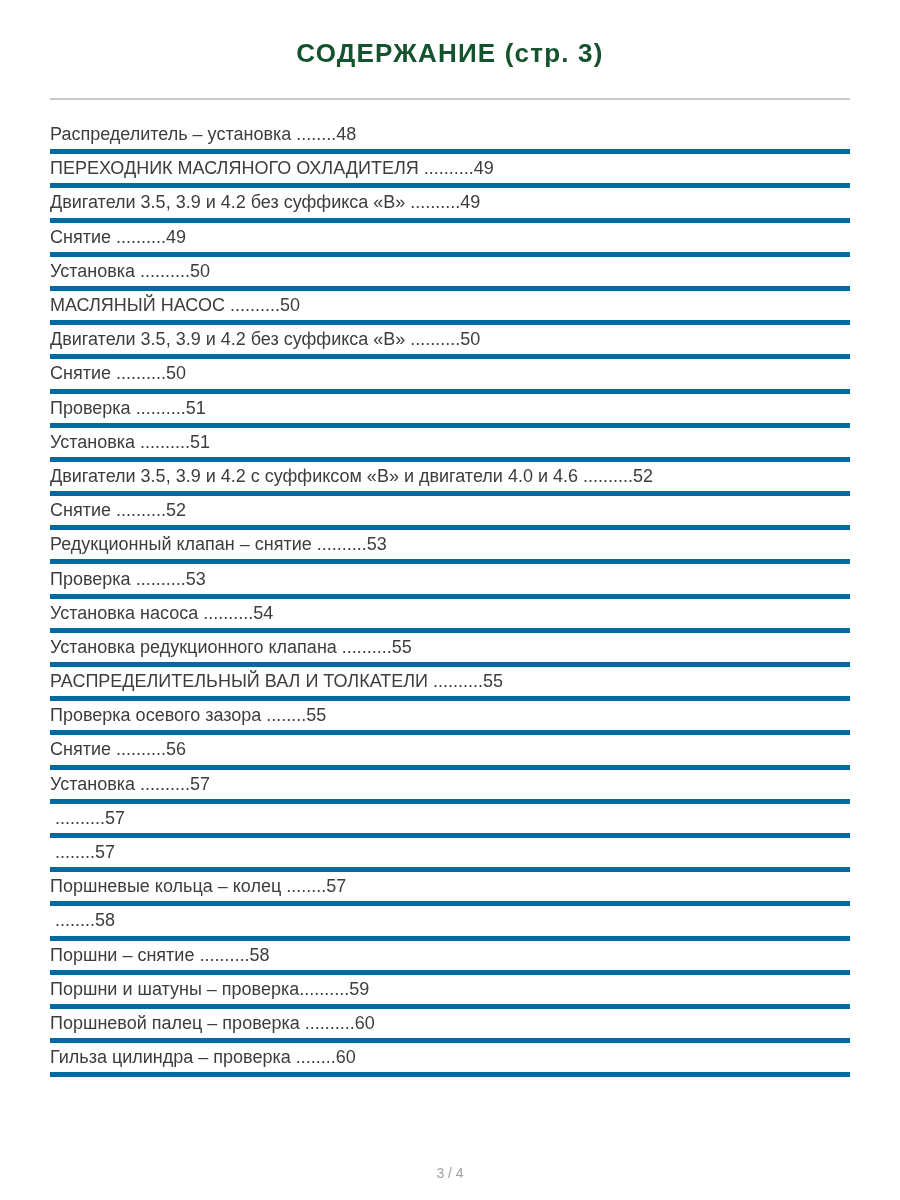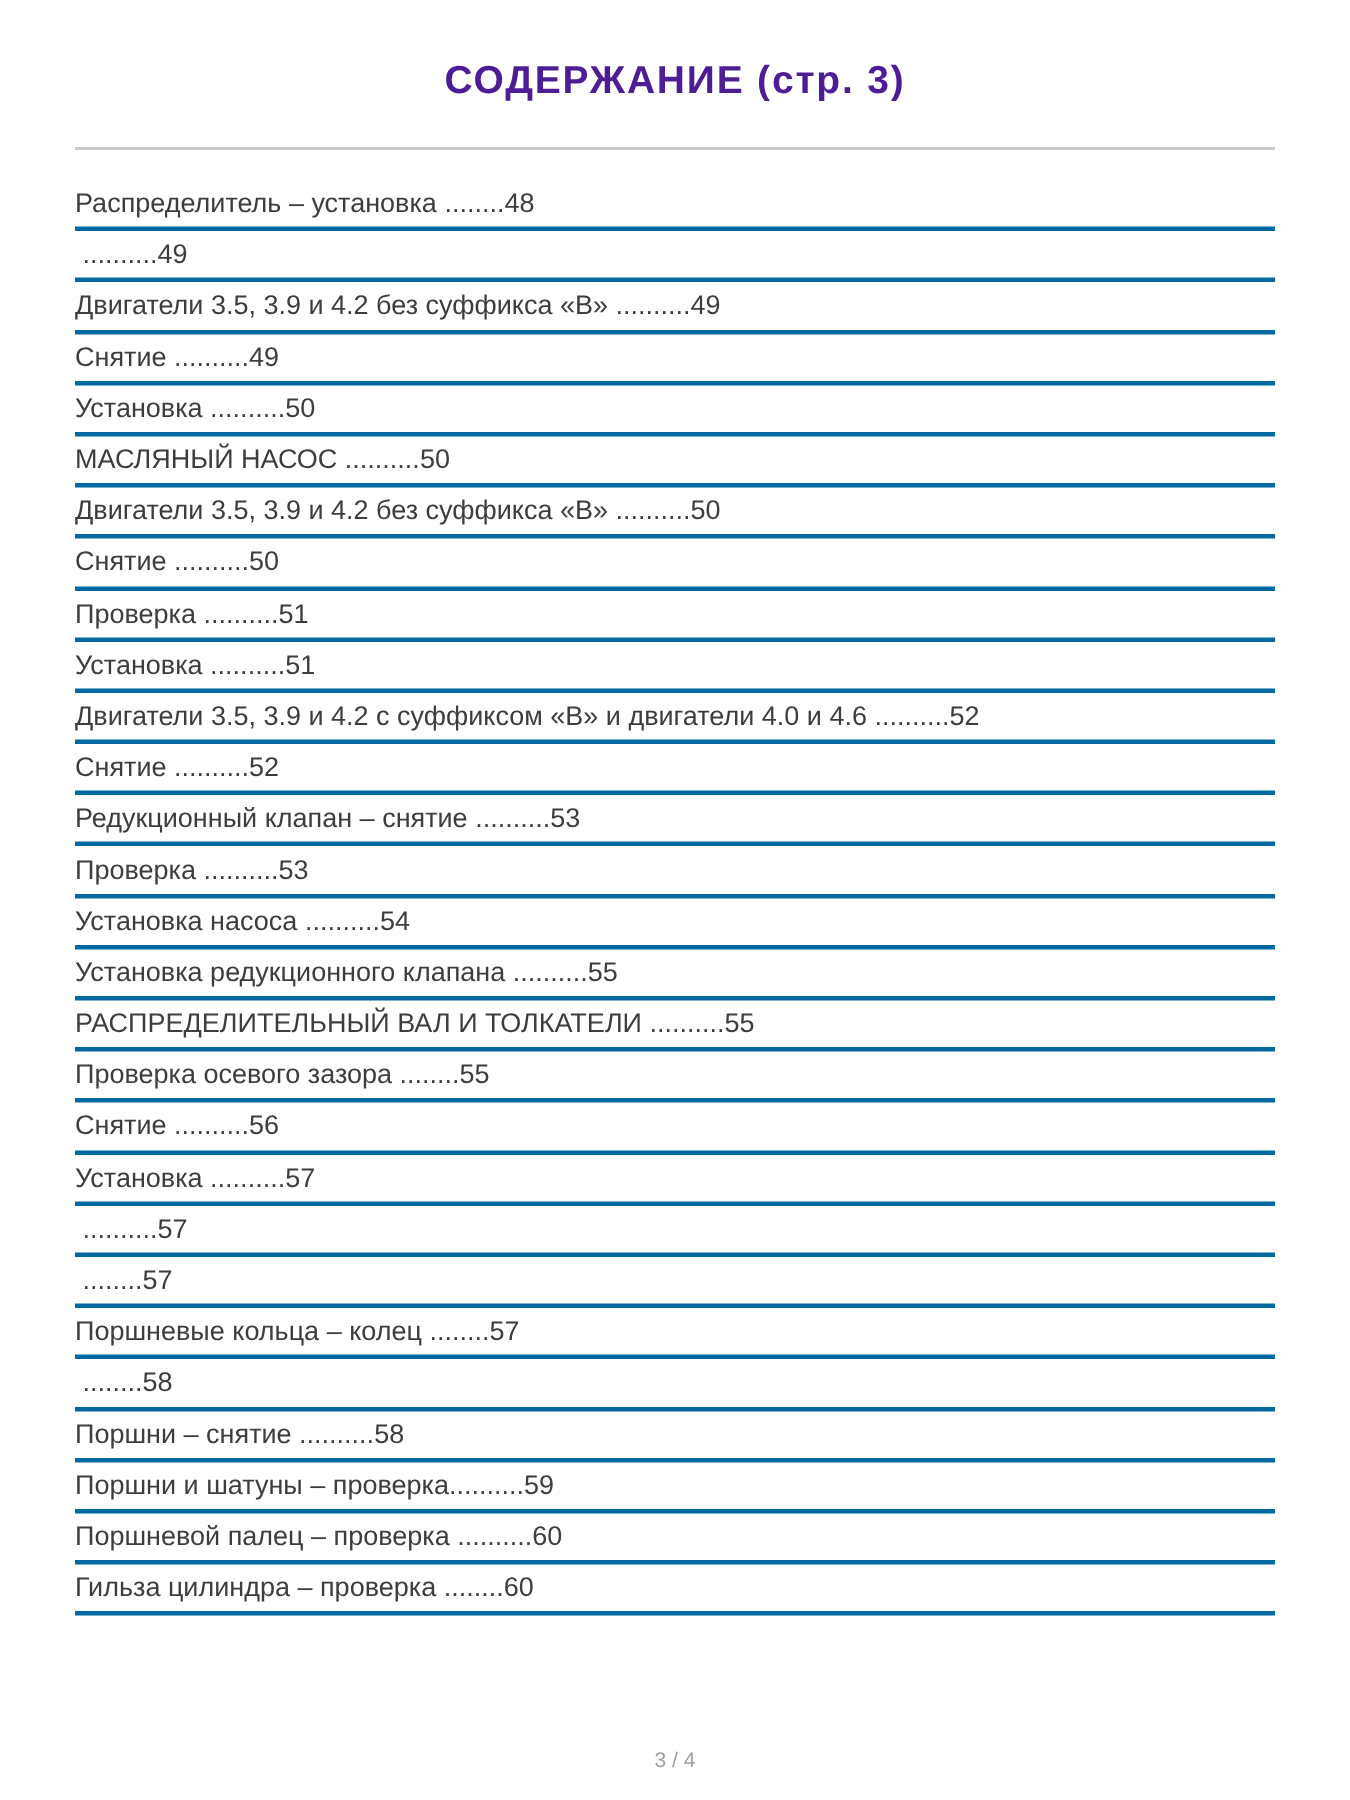--- a/index.html
+++ b/index.html
@@ -20,37 +20,37 @@
     margin: 0 auto;
     padding: 0;
   }
   .doc-title {
     margin: 38px 0 0 0;
     text-align: center;
     font-size: 26px;
     line-height: 31px;
     font-weight: 700;
     letter-spacing: 1.2px;
-    color: #4c1d95;
+    color: #14532d;
   }
   .title-divider {
     margin-top: 29px;
     border: none;
     border-top: 2px solid #c9c9c9;
     height: 0;
   }
   .toc-list {
     margin-top: 20px;
   }
   .toc-row {
     height: 34.2px;
     box-sizing: border-box;
     display: flex;
     align-items: center;
-    border-bottom: 3px solid #0369a1;
+    border-bottom: 5px solid #0369a1;
     font-size: 18px;
     color: #3d3d3d;
     white-space: pre;
   }
   .toc-row span {
     display: inline;
   }
   .page-footer {
     margin-top: 88px;
     text-align: center;
@@ -62,21 +62,21 @@
 <body>
 
 <div class="page">
 
   <h1 class="doc-title">СОДЕРЖАНИЕ (стр. 3)</h1>
 
   <div class="title-divider"></div>
 
   <div class="toc-list">
       <div class="toc-row"><span>Распределитель – установка</span><span> ........</span><span>48</span></div>
-      <div class="toc-row"><span> ..........</span><span>49</span></div>
+      <div class="toc-row"><span>ПЕРЕХОДНИК МАСЛЯНОГО ОХЛАДИТЕЛЯ</span><span> ..........</span><span>49</span></div>
       <div class="toc-row"><span>Двигатели 3.5, 3.9 и 4.2 без суффикса «В»</span><span> ..........</span><span>49</span></div>
       <div class="toc-row"><span>Снятие</span><span> ..........</span><span>49</span></div>
       <div class="toc-row"><span>Установка</span><span> ..........</span><span>50</span></div>
       <div class="toc-row"><span>МАСЛЯНЫЙ НАСОС</span><span> ..........</span><span>50</span></div>
       <div class="toc-row"><span>Двигатели 3.5, 3.9 и 4.2 без суффикса «В»</span><span> ..........</span><span>50</span></div>
       <div class="toc-row"><span>Снятие</span><span> ..........</span><span>50</span></div>
       <div class="toc-row"><span>Проверка</span><span> ..........</span><span>51</span></div>
       <div class="toc-row"><span>Установка</span><span> ..........</span><span>51</span></div>
       <div class="toc-row"><span>Двигатели 3.5, 3.9 и 4.2 с суффиксом «В» и двигатели 4.0 и 4.6</span><span> ..........</span><span>52</span></div>
       <div class="toc-row"><span>Снятие</span><span> ..........</span><span>52</span></div>

